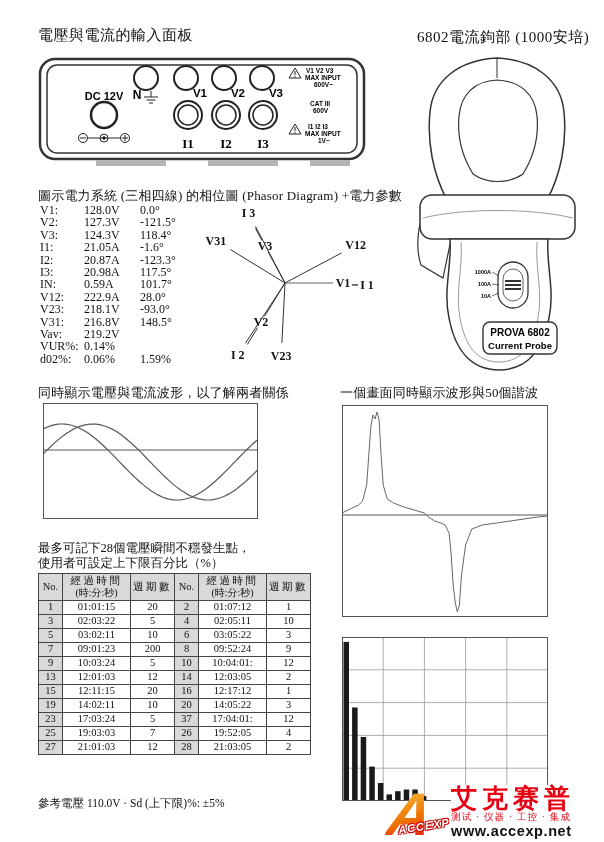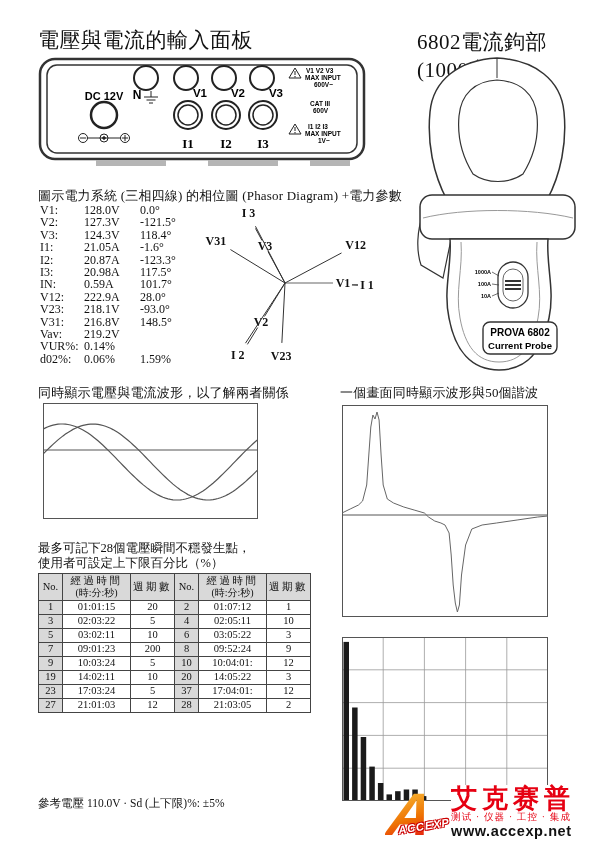--- a/index.html
+++ b/index.html
@@ -1,19 +1,19 @@
 <!DOCTYPE html>
 <html><head>
 <meta charset="utf-8">
 <style>
   html,body{margin:0;padding:0}
   body{width:604px;height:842px;position:relative;background:#fff;color:#111;
        font-family:"Liberation Serif","DejaVu Serif",serif;overflow:hidden}
   .abs{position:absolute}
-  .t15{font-size:21px;letter-spacing:.5px}
+  .t15{font-size:15px;letter-spacing:.5px}
   .t13{font-size:13px;letter-spacing:.2px}
   .t12{font-size:12.5px}
   .params{font-size:12px;line-height:12.4px;width:160px}
   .prow{display:grid;grid-template-columns:44px 56px auto}
   .pl{font:bold 12px "Liberation Serif","DejaVu Serif",serif;fill:#111}
   svg{display:block}
   .panel-sans{font-family:"Liberation Sans","DejaVu Sans",sans-serif}
   table.ev{border-collapse:collapse;font-size:10.5px}
   table.ev th,table.ev td{border:1px solid #444;text-align:center;padding:0 2px;height:13px;line-height:1.15}
   table.ev th{background:#d9d9d9;font-weight:normal;padding:1px 2px}
@@ -346,34 +346,58 @@
         </tr>
         <tr>
           <td class="no">9</td>
           <td>10:03:24</td>
           <td>5</td>
           <td class="no">10</td>
           <td>10:04:01:</td>
           <td>12</td>
         </tr>
         <tr>
+          <td class="no">13</td>
+          <td>12:01:03</td>
+          <td>12</td>
+          <td class="no">14</td>
+          <td>12:03:05</td>
+          <td>2</td>
+        </tr>
+        <tr>
+          <td class="no">15</td>
+          <td>12:11:15</td>
+          <td>20</td>
+          <td class="no">16</td>
+          <td>12:17:12</td>
+          <td>1</td>
+        </tr>
+        <tr>
           <td class="no">19</td>
           <td>14:02:11</td>
           <td>10</td>
           <td class="no">20</td>
           <td>14:05:22</td>
           <td>3</td>
         </tr>
         <tr>
           <td class="no">23</td>
           <td>17:03:24</td>
           <td>5</td>
           <td class="no">37</td>
           <td>17:04:01:</td>
           <td>12</td>
+        </tr>
+        <tr>
+          <td class="no">25</td>
+          <td>19:03:03</td>
+          <td>7</td>
+          <td class="no">26</td>
+          <td>19:52:05</td>
+          <td>4</td>
         </tr>
         <tr>
           <td class="no">27</td>
           <td>21:01:03</td>
           <td>12</td>
           <td class="no">28</td>
           <td>21:03:05</td>
           <td>2</td>
         </tr>
       </tbody>

